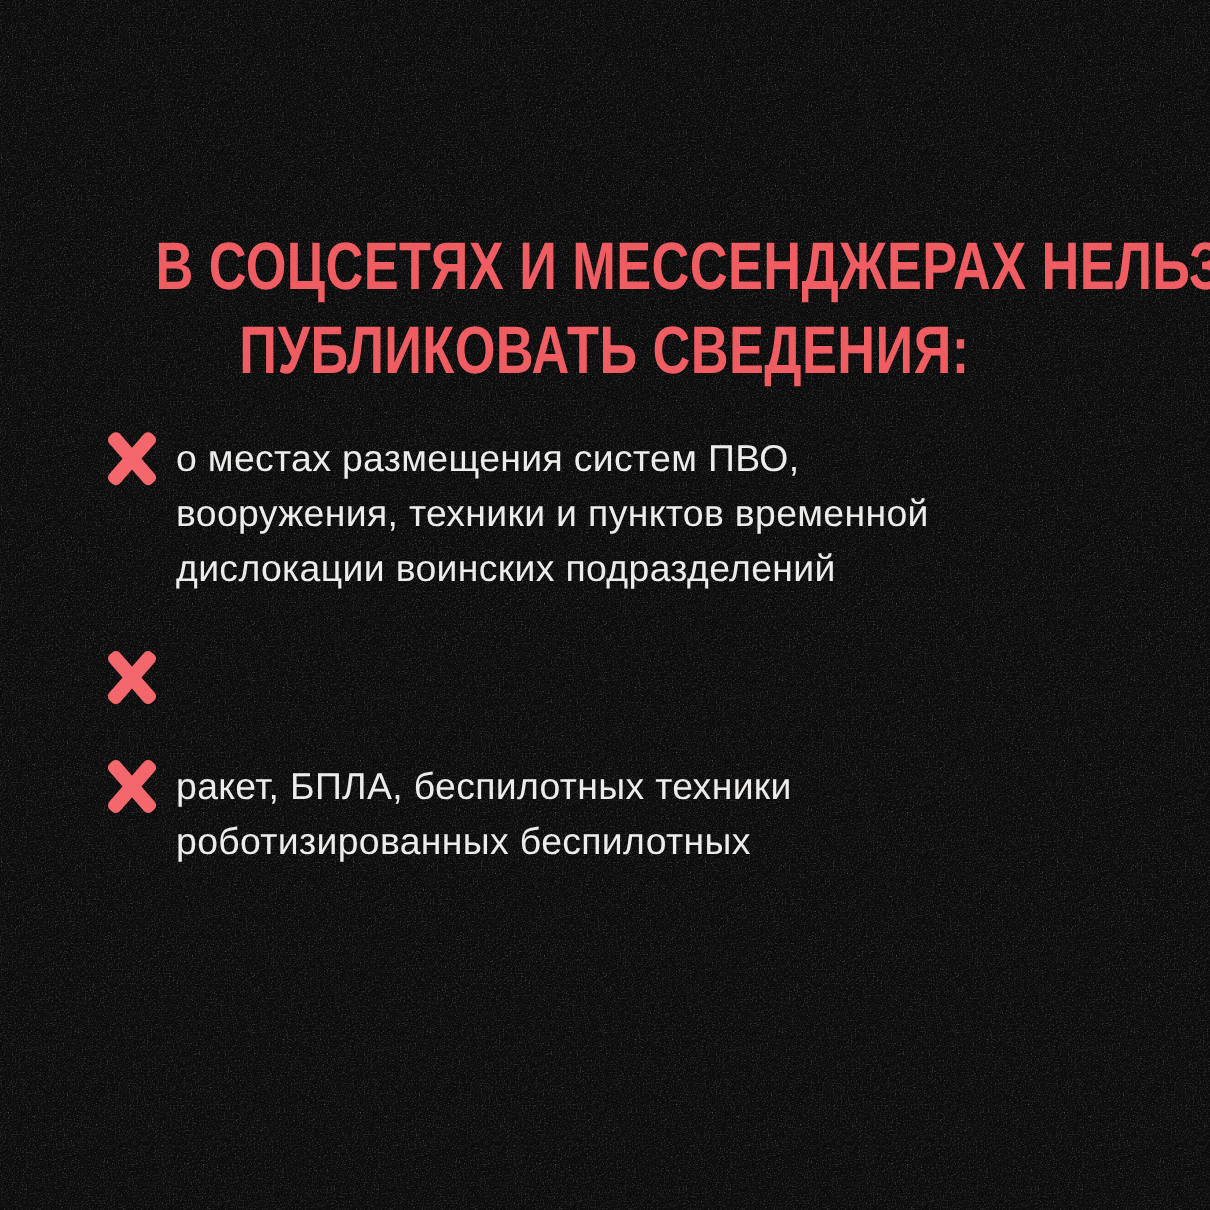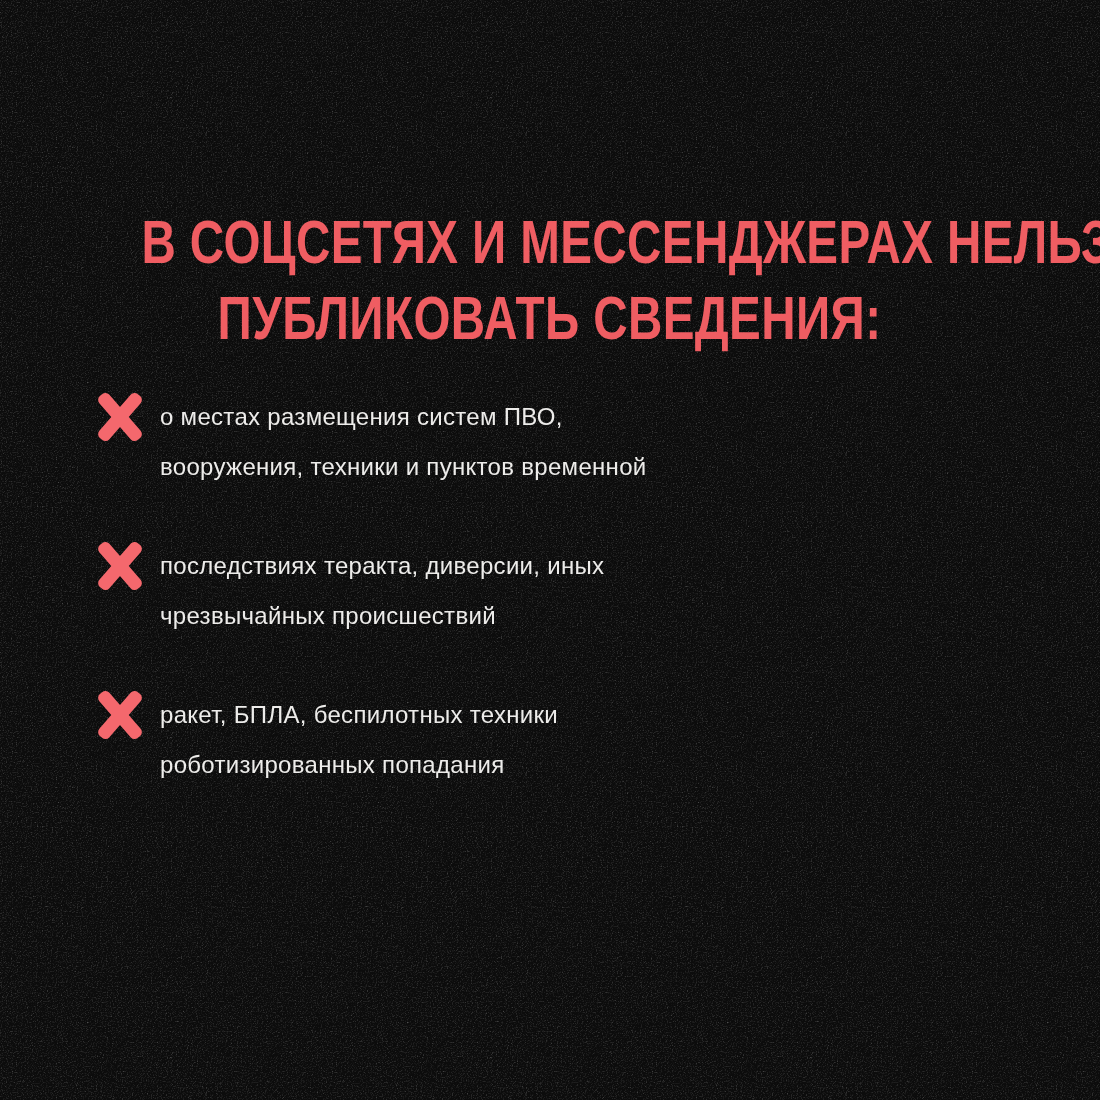--- a/index.html
+++ b/index.html
@@ -77,21 +77,21 @@
     top: 50%;
     width: 58px;
     height: 13px;
     border-radius: 5px;
     background: var(--x);
   }
   .xmark i.b1 { transform: translate(-50%, -50%) rotate(49deg); }
   .xmark i.b2 { transform: translate(-50%, -50%) rotate(-49deg); }
   .item-text {
     color: var(--text);
-    font-size: 24px;
+    font-size: 34px;
     line-height: 50px;
     letter-spacing: 0.3px;
     font-weight: 400;
   }
 </style>
 </head>
 <body>
 
 <svg class="grain" width="1100" height="1100" xmlns="http://www.w3.org/2000/svg">
   <filter id="grainF" x="0" y="0" width="100%" height="100%">
@@ -113,43 +113,40 @@
     <div class="item">
       <div class="x-wrap">
         <span class="xmark">
             <i class="b1"></i>
             <i class="b2"></i>
           </span>
       </div>
       <div class="item-text">
         <div>о местах размещения систем ПВО,</div>
         <div>вооружения, техники и пунктов временной</div>
+        <div>дислокации воинских подразделений</div>
       </div>
     </div>
 
     <div class="item">
       <div class="x-wrap">
         <span class="xmark">
             <i class="b1"></i>
             <i class="b2"></i>
           </span>
-      </div>
-      <div class="item-text">
-        <div>последствиях теракта, диверсии, иных</div>
-        <div>чрезвычайных происшествий</div>
       </div>
     </div>
 
     <div class="item">
       <div class="x-wrap">
         <span class="xmark">
             <i class="b1"></i>
             <i class="b2"></i>
           </span>
       </div>
       <div class="item-text">
         <div>ракет, БПЛА, беспилотных техники</div>
-        <div>роботизированных попадания</div>
+        <div>роботизированных беспилотных</div>
       </div>
     </div>
 
   </div>
 </div>
 
 </body></html>

